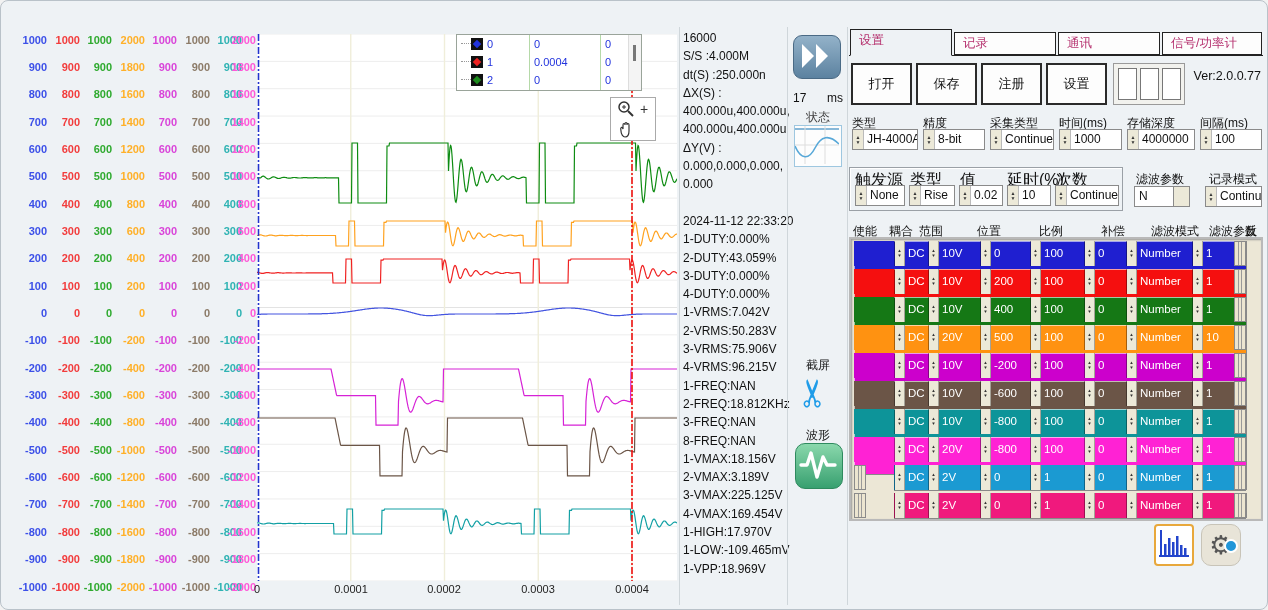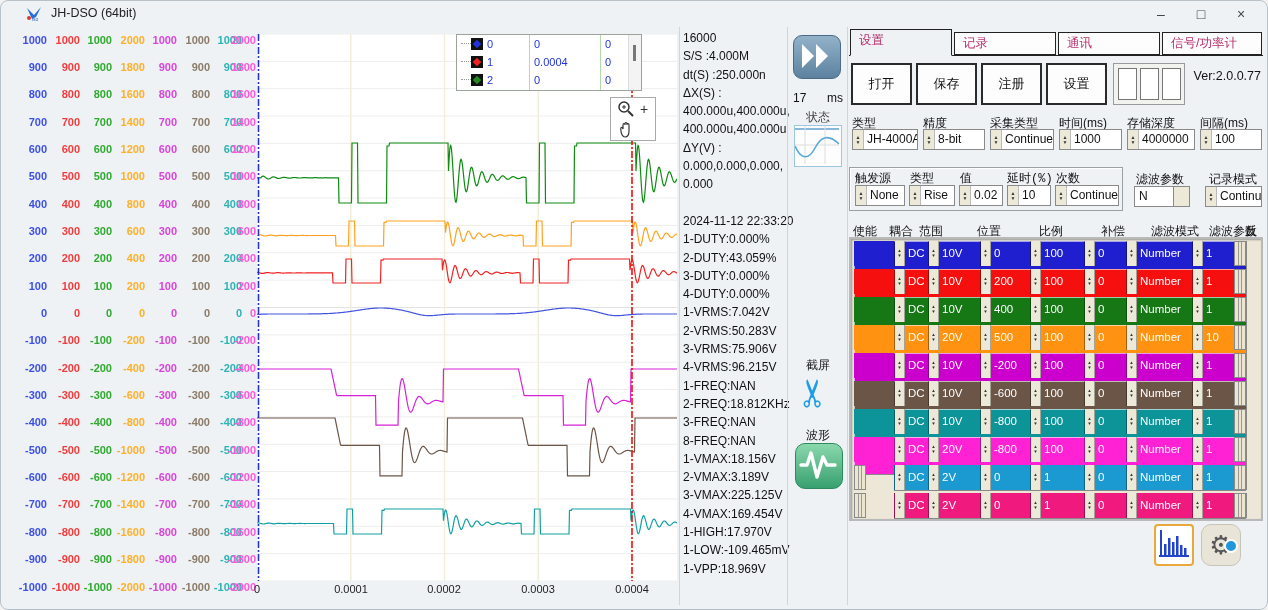--- a/index.html
+++ b/index.html
@@ -66,21 +66,21 @@
   .ind-box{width:17px;height:30px;background:#fff;border:1px solid #777;}
   .version{position:absolute;right:2px;top:42px;font-size:12.5px;}
   .cfg-lbl{position:absolute;top:88px;font-size:12px;}
   .spinfield{position:absolute;top:102px;height:21px;background:#fff;border:1px solid #8a8a8a;
              box-sizing:border-box;display:flex;align-items:stretch;}
   .spinner{width:10px;background:#ece9d8;border-right:1px solid #bbb;display:flex;flex-direction:column;
            align-items:center;justify-content:center;font-size:5px;color:#333;line-height:5px;}
   .sf-val{flex:1;line-height:19px;padding-left:3px;font-size:12px;white-space:nowrap;overflow:hidden;}
   .trig-group{position:absolute;left:0;top:140px;width:274px;height:44px;border:1px solid #9aa0a6;
               box-shadow:inset 1px 1px 0 #fff;box-sizing:border-box;}
-  .trig-lbl{position:absolute;top:2px;font-size:12px;font-family:Liberation Mono, monospace;}
+  .trig-lbl{position:absolute;top:2px;font-size:16px;}
   .trig-field{position:absolute;top:17px;height:21px;background:#fff;border:1px solid #8a8a8a;
               box-sizing:border-box;display:flex;align-items:stretch;}
   .misc-lbl{position:absolute;top:144px;font-size:12px;}
   .nbox{position:absolute;left:285px;top:159px;width:58px;height:21px;display:flex;}
   .nbox-val{width:40px;background:#fff;border:1px solid #8a8a8a;line-height:19px;padding-left:4px;box-sizing:border-box;}
   .nbox-btn{width:16px;background:#ece9d8;border:1px solid #8a8a8a;border-left:0;box-sizing:border-box;}
   .recmode{left:356px;top:159px;width:57px;}
   
   .ch-head{position:absolute;top:196px;font-size:12px;}
   .ch-table{position:absolute;left:0;top:210px;width:414px;height:284px;background:#ece7d6;
@@ -97,31 +97,20 @@
   .hist-btn{left:305px;top:497px;background:#fff;border:2px solid #e8a83c;border-radius:4px;}
   .gear-btn{left:352px;top:497px;background:#e8e4d8;border:1px solid #c8c4b8;border-radius:10px;
             text-align:center;font-size:26px;line-height:40px;color:#555;position:absolute;}
   .gear-dot{position:absolute;left:22px;top:14px;width:10px;height:10px;border-radius:50%;background:#2196d8;border:2px solid #fff;}
 </style>
 </head>
 <body>
 
 <div class="window">
 
-  <div class="titlebar">
-    <svg class="title-icon" viewBox="0 0 18 16">
-      <path d="M2,2 L9,9 L16,1 L11,11 L7,13 Z" fill="#2a6fd6"></path>
-      <circle cx="4" cy="12" r="2" fill="#d63a2a"></circle>
-      <text x="7" y="15" font-size="5" fill="#2a6fd6">iso</text>
-    </svg>
-    <span class="title-text">JH-DSO (64bit)</span>
-    <span class="win-btn" style="right:86px;">–</span>
-    <span class="win-btn" style="right:46px;">□</span>
-    <span class="win-btn" style="right:6px;">×</span>
-  </div>
 
   <div class="yaxis">
       <span class="yl" style="color: rgb(60, 80, 232); left: 2px; top: 6.5px;">1000</span>
       <span class="yl" style="color: rgb(60, 80, 232); left: 2px; top: 33.85px;">900</span>
       <span class="yl" style="color: rgb(60, 80, 232); left: 2px; top: 61.2px;">800</span>
       <span class="yl" style="color: rgb(60, 80, 232); left: 2px; top: 88.55px;">700</span>
       <span class="yl" style="color: rgb(60, 80, 232); left: 2px; top: 115.9px;">600</span>
       <span class="yl" style="color: rgb(60, 80, 232); left: 2px; top: 143.25px;">500</span>
       <span class="yl" style="color: rgb(60, 80, 232); left: 2px; top: 170.6px;">400</span>
       <span class="yl" style="color: rgb(60, 80, 232); left: 2px; top: 197.95px;">300</span>

